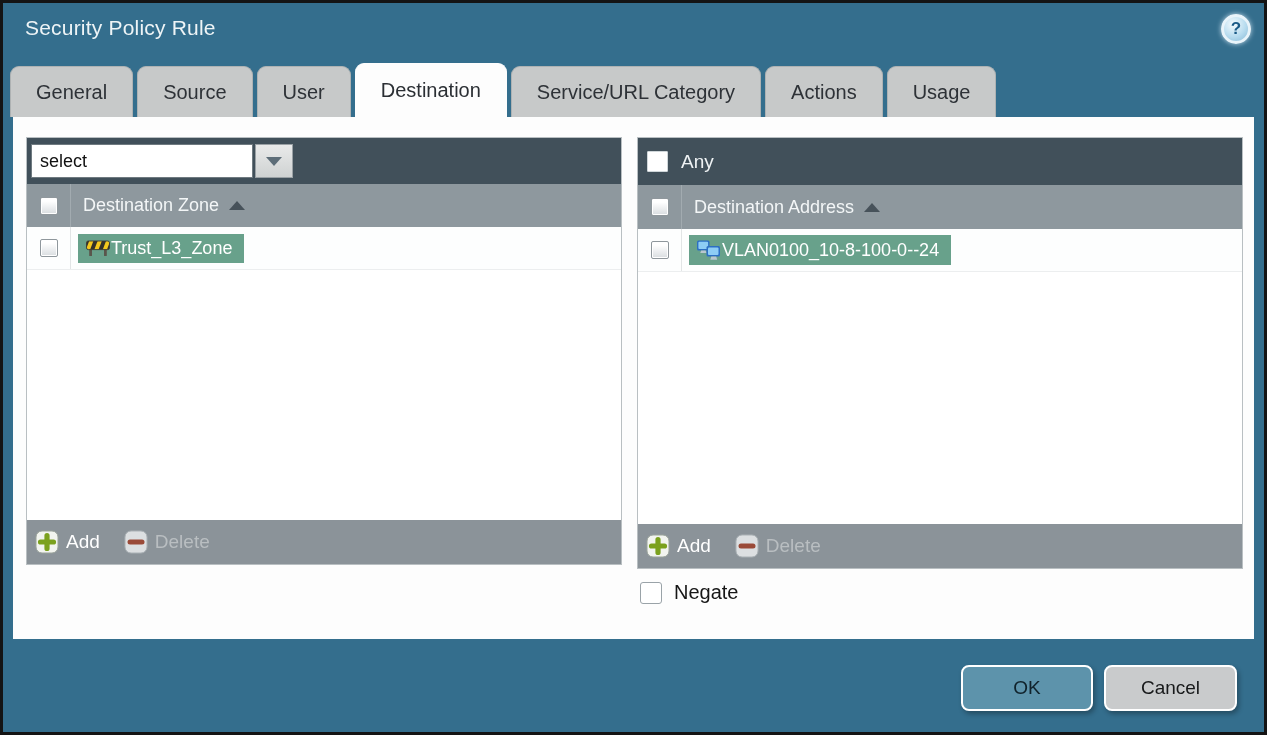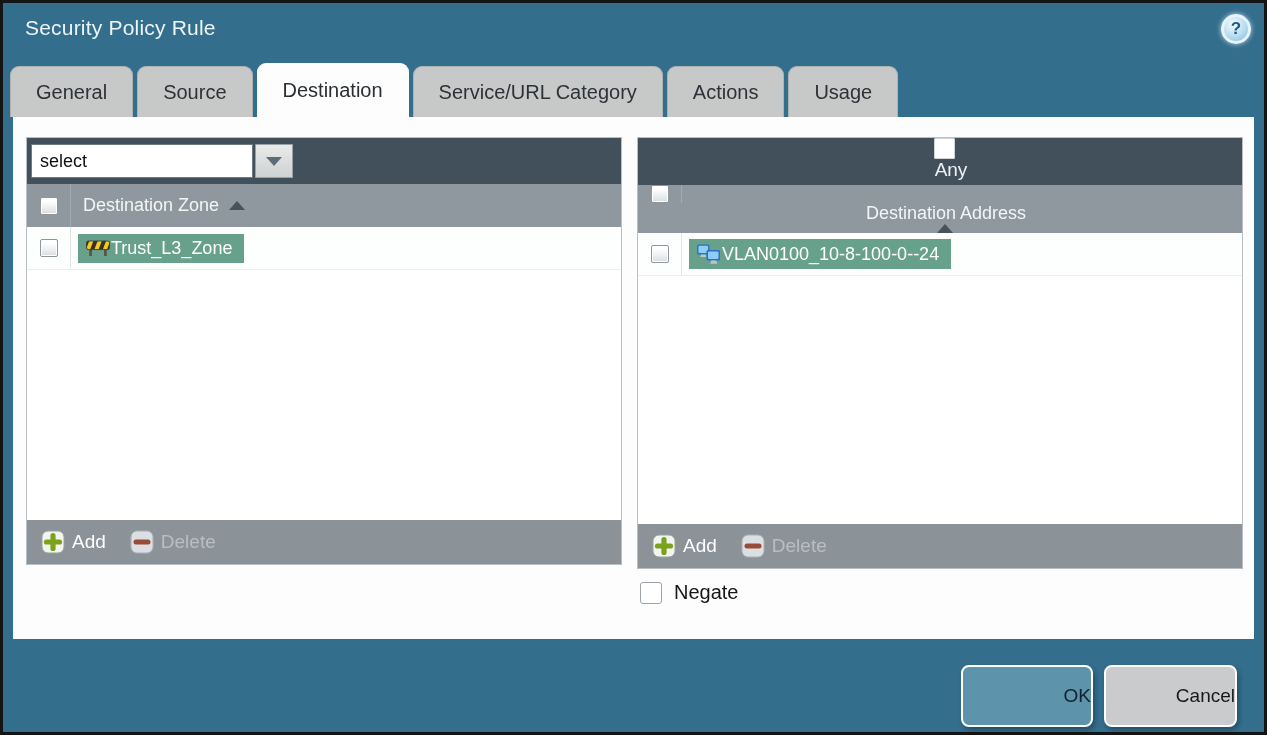--- a/index.html
+++ b/index.html
@@ -35,21 +35,21 @@
   .content {
     position:absolute; left:10px; top:114px; width:1241px; height:522px;
     background:#fdfdfd; z-index:2;
   }
 
   .panel { position:absolute; display:flex; flex-direction:column; border:1px solid #b9bfc2; background:#bef264; }
   .panel-left  { left:13px;  top:20px; width:596px; height:428px; }
   .panel-right { left:624px; top:20px; width:606px; height:432px; }
 
   .panel-topbar { background:#41505a; display:flex; align-items:center; flex:0 0 46px; padding-left:4px; }
-  .panel-right .panel-topbar { flex-basis:47px; padding-left:9px;flex-direction:column; }
+  .panel-right .panel-topbar { flex-basis:47px; padding-left:9px; }
 
   .select-wrap { display:flex; align-items:center; gap:2px; }
   .select-input {
     width:222px; height:34px; border:1px solid #6f7a80; background:#fff;
     font-family:"Liberation Sans", sans-serif; font-size:18px; color:#111; padding:0 8px; outline:none;
   }
   .select-btn {
     width:38px; height:34px; background:linear-gradient(180deg,#e9eaea,#cfd2d2);
     border:1px solid #9aa1a5; display:flex; align-items:center; justify-content:center; cursor:pointer;
   }
@@ -57,64 +57,64 @@
 
   .cb {
     width:18px; height:18px; border:1px solid #8f979c; border-radius:2px;
     background:linear-gradient(180deg,#ffffff 20%,#d9dde0); box-shadow:inset 0 0 0 1px #fff; cursor:pointer;
   }
   .cb-plain { width:21px; height:21px; background:#fff; border:1px solid #cfd6d9; border-radius:1px; box-shadow:none; cursor:pointer; }
 
   .any-label { color:#eef2f4; font-size:19px; margin-left:13px; }
 
   .panel-header { background:#8e989e; flex:0 0 43px; display:flex; align-items:center; cursor:pointer; }
-  .panel-right .panel-header { flex-basis:44px;flex-direction:column; }
+  .panel-right .panel-header { flex-basis:44px; }
   .cb-col { width:44px; display:flex; align-items:center; justify-content:center; align-self:stretch; border-right:1px solid #a2abb0; }
   .hdr-label { color:#f3f6f7; font-size:18px; margin-left:12px; }
   .sort-arrow { width:0; height:0; border-left:8px solid transparent; border-right:8px solid transparent; border-bottom:9px solid #47525a; margin-left:10px; }
 
   .panel-body { flex:1 1 auto; background:#fff; overflow:hidden; }
   .row { height:43px; display:flex; align-items:center; border-bottom:1px solid #eceeef; background:#fdfefe; }
   .row .cb-col { border-right:1px solid #e2e5e6; }
   .chip {
     margin-left:7px; display:flex; align-items:center; gap:0;
     background:#68a18b; color:#fff; font-size:18px; padding:4px 12px 4px 7px; cursor:pointer;
   }
 
-  .panel-footer { background:#8b9399; flex:0 0 44px; display:flex; align-items:center; padding-left:14px; gap:10px; }
+  .panel-footer { background:#8b9399; flex:0 0 44px; display:flex; align-items:center; padding-left:8px; gap:10px; }
   .ftr-btn { display:flex; align-items:center; gap:7px; cursor:pointer; }
   .ftr-btn span { color:#fff; font-size:19px; }
   .ftr-btn.disabled span { color:#b9bec1; }
   .ftr-btn + .ftr-btn { margin-left:14px; }
 
   .negate-wrap { position:absolute; left:627px; top:464px; display:flex; align-items:center; gap:12px; }
   .negate-cb { width:22px; height:22px; background:#fff; border:1px solid #9aa3a8; border-radius:3px; cursor:pointer; }
   .negate-label { font-size:20px; color:#161616; }
 
   
   .btn {
-    position:absolute; top:662px; height:62px; border:2px solid #fff; border-radius:8px;
+    position:absolute; top:662px; height:46px; border:2px solid #fff; border-radius:8px;
     font-family:"Liberation Sans", sans-serif; font-size:19px; color:#10222b; cursor:pointer;
     box-shadow:2px 3px 5px rgba(0,0,0,.3);
-    text-align:right;
   }
   .btn-ok { left:958px; width:132px; background:#5d93ab; }
   .btn-cancel { left:1101px; width:133px; background:#c9cbcc; color:#17191a; }
 </style>
 </head>
 <body>
 
 <div class="screen">
 
   <div class="title">Security Policy Rule</div>
   <div class="help-icon">?</div>
 
   <div class="tabs">
     <div class="tab">General</div>
     <div class="tab">Source</div>
+    <div class="tab">User</div>
     <div class="tab active">Destination</div>
     <div class="tab">Service/URL Category</div>
     <div class="tab">Actions</div>
     <div class="tab">Usage</div>
   </div>
 
   <div class="content">
 
     <div class="panel panel-left">
       <div class="panel-topbar">

